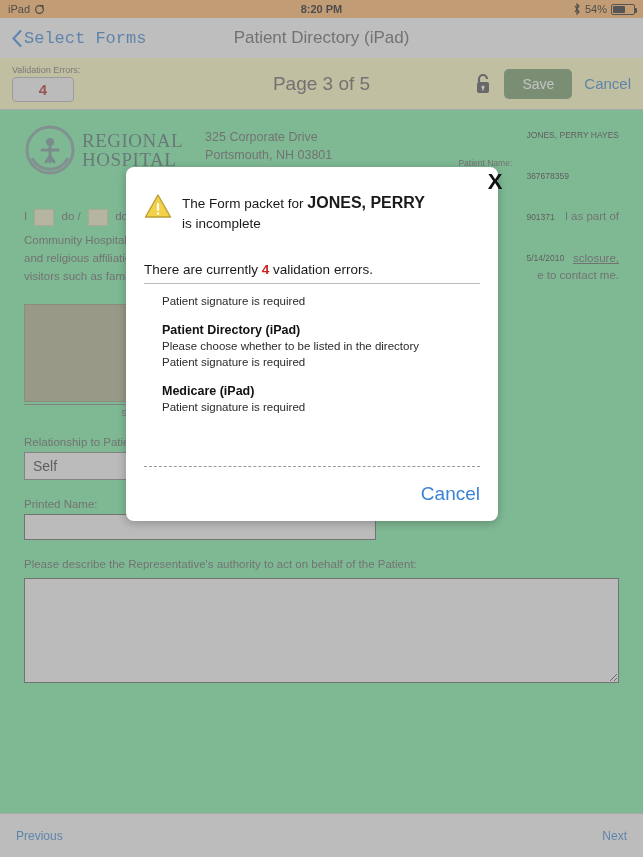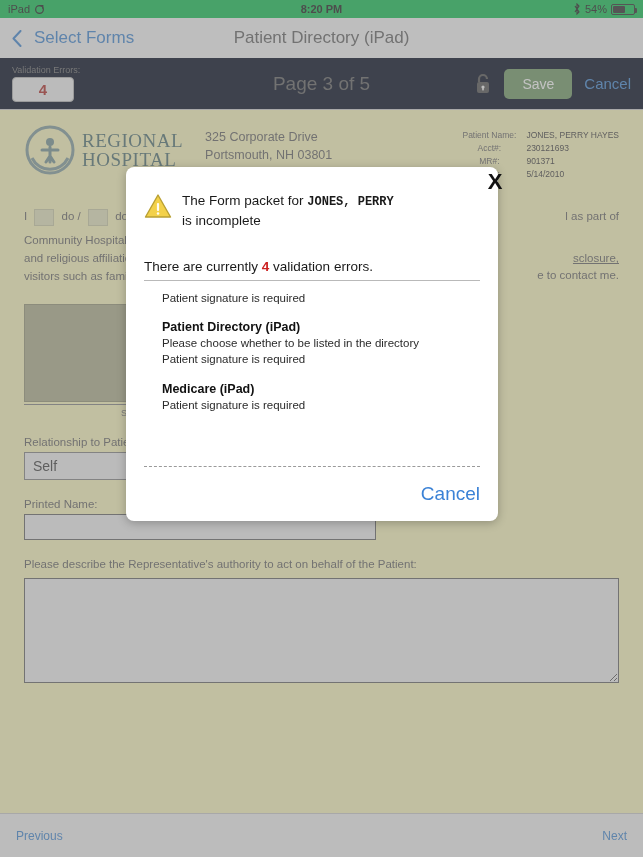--- a/index.html
+++ b/index.html
@@ -10,50 +10,50 @@
     overflow: hidden;
   }
   #app { position: relative; width: 643px; height: 857px; background: #fff; }
 
   
   .page-under { position: absolute; inset: 0; background: #ffffff; }
   .dim-veil { position: absolute; inset: 0; background: rgba(120,120,120,0.45); z-index: 40; pointer-events: none; }
 
   
   .statusbar {
-    position: relative; height: 18px; background: #22c55e;
+    position: relative; height: 18px; background: #fdba74;
     display: flex; align-items: center; padding: 0 8px;
     font-size: 11px; color: #2b2b2b; z-index: 5;
   }
   .sb-left { display: flex; align-items: center; gap: 4px; }
   .sb-center { position: absolute; left: 0; right: 0; text-align: center; font-weight: bold; font-size: 11px; }
   .sb-right { margin-left: auto; display: flex; align-items: center; gap: 4px; z-index: 2; }
   .icon-wifi-sync { display:inline-block; width:11px; height:11px; }
   .icon-bt { display:inline-block; width:8px; height:12px; }
   .battery { position: relative; display:inline-block; width: 24px; height: 11px;
              border: 1px solid #3a3a3a; border-radius: 2px; }
   .battery::after { content:""; position:absolute; right:-3px; top:3px; width:2px; height:5px;
                     background:#3a3a3a; border-radius:0 1px 1px 0; }
   .battery .fill { position:absolute; left:1px; top:1px; bottom:1px; width:54%; background:#3a3a3a; border-radius:1px; }
 
   
   .navbar {
     position: relative; height: 40px; background: #f7f7f7;
     display: flex; align-items: center; padding: 0 12px; z-index: 5;
   }
-  .back-btn { display: flex; align-items: center; gap: 12px; color: #4c8fd6; font-size: 17px; }
+  .back-btn { display: flex; align-items: center; gap: 2px; color: #4c8fd6; font-size: 17px; font-family: Liberation Mono, monospace; }
   .chev-left { width: 10px; height: 17px; }
   .nav-title {
     position: absolute; left: 0; right: 0; text-align: center;
     font-size: 17px; color: #6d6d6d;
   }
 
   
   .toolbar {
-    position: relative; height: 52px; background: #0f172a;
+    position: relative; height: 52px; background: #fef9c3;
     border-bottom: 1px solid #cfcfcf;
     display: flex; align-items: center; padding: 0 12px; z-index: 5;
   }
   .verr { display: flex; flex-direction: column; gap: 2px; }
   .verr-label { font-size: 9px; color: #7a7a7a; }
   .verr-box {
     width: 62px; height: 25px; border: 1px solid #b9b9b9; border-radius: 4px;
     background: #f2f2f2; display: flex; align-items: center; justify-content: center;
     color: #b63a36; font-size: 15px; font-weight: bold;
   }
@@ -63,34 +63,34 @@
   }
   .tb-right { margin-left: auto; display: flex; align-items: center; gap: 12px; z-index: 2; }
   .lock-icon { width: 18px; height: 22px; }
   .save-btn {
     background: #7aa06f; color: #fff; border: none; border-radius: 5px;
     padding: 7px 18px; font-size: 14px; font-family: inherit; cursor: pointer;
   }
   .cancel-link { color: #4c8fd6; font-size: 15px; cursor: pointer; }
 
   
-  .form-body { position: relative; height: 703px; background: #fef9c3; padding: 14px 24px 0 24px; }
+  .form-body { position: relative; height: 703px; background: #86efac; padding: 14px 24px 0 24px; }
 
   .letterhead { display: flex; align-items: flex-start; gap: 10px; position: relative; }
   .logo-wrap { display: flex; align-items: center; gap: 6px; }
   .logo-mark { width: 52px; height: 52px; }
   .logo-words { line-height: 1.0; }
   .logo-words .l1 { font-family: "Liberation Serif", serif; font-size: 19px; letter-spacing: .5px; color: #5b7b7b; }
   .logo-words .l2 { font-family: "Liberation Serif", serif; font-size: 19px; letter-spacing: .5px; color: #5b7b7b; }
   .addr { font-size: 12.5px; color: #6e6e6e; line-height: 1.45; margin-left: 12px; padding-top: 4px; }
   .patient-block {
     position: absolute; right: 0; top: 6px; font-size: 8.5px; color: #6e6e6e;
   }
   .pb-row { display: flex; gap: 6px; margin-bottom: 3px; }
-  .pb-key { width: 62px; text-align: center; }
+  .pb-key { width: 62px; text-align: left; margin-top: 28px; }
   .pb-val { font-weight: normal; color: #4a4a4a; }
 
   .para { margin-top: 26px; font-size: 11.5px; color: #6e6e6e; line-height: 1.55; }
   .chk { display:inline-block; width: 20px; height: 17px; background:#e8e7c4; border:1px solid #cfcfae;
          vertical-align: middle; margin: 0 4px; }
 
   .sig-area { margin-top: 18px; }
   .sig-box { width: 160px; height: 98px; background: #b5b594; border: 1px solid #9d9d80; }
   .sig-rule { width: 200px; border-bottom: 1px solid #8d8d8d; margin-top: 2px; }
   .sig-caption { width: 200px; text-align: center; font-size: 9px; color: #7a7a7a; margin-top: 3px; }
@@ -121,21 +121,21 @@
   }
   .modal-close {
     position: absolute; right: -10px; top: 2px; width: 26px; height: 26px;
     display: flex; align-items: center; justify-content: center;
     font-size: 22px; font-weight: bold; color: #111; cursor: pointer; z-index: 70;
     font-family: "Liberation Sans", sans-serif;
   }
   .modal-head { display: flex; align-items: flex-start; gap: 10px; padding-top: 24px; }
   .warn-icon { width: 28px; height: 26px; flex: 0 0 auto; margin-top: 2px; }
   .modal-head-text { font-size: 13.5px; color: #1a1a1a; line-height: 1.45; }
-  .modal-head-text b { font-size: 12px; font-family: Liberation Mono, monospace; }
+  .modal-head-text b { font-size: 16px; }
   .modal-count { margin-top: 28px; font-size: 13.5px; color: #1a1a1a; }
   .modal-count .num { color: #cc2222; font-weight: bold; }
   .modal-sep { border-top: 1px solid #b9b9b9; margin-top: 6px; }
   .modal-list { flex: 1; overflow: hidden; padding-top: 10px; }
   .err-group { margin-bottom: 14px; padding-left: 18px; }
   .err-title { font-size: 12.5px; font-weight: bold; color: #111; margin-bottom: 2px; }
   .err-line { font-size: 11.5px; color: #2b2b2b; line-height: 1.35; }
   .modal-foot-sep { border-top: 1px dashed #9a9a9a; }
   .modal-foot { height: 54px; display: flex; align-items: center; justify-content: flex-end; }
   .modal-cancel { color: #3b82d6; font-size: 19px; cursor: pointer; }
@@ -226,21 +226,21 @@
           <div>800.243.2528</div>
         </div>
 
         <div class="patient-block">
           <div class="pb-row">
             <span class="pb-key">Patient Name:</span>
             <span class="pb-val">JONES, PERRY HAYES</span>
           </div>
           <div class="pb-row">
             <span class="pb-key">Acct#:</span>
-            <span class="pb-val">230121693</span>
+            <span class="pb-val">367678359</span>
           </div>
           <div class="pb-row">
             <span class="pb-key">MR#:</span>
             <span class="pb-val">901371</span>
           </div>
           <div class="pb-row">
             <span class="pb-key">DOB:</span>
             <span class="pb-val">5/14/2010</span>
           </div>
         </div>

